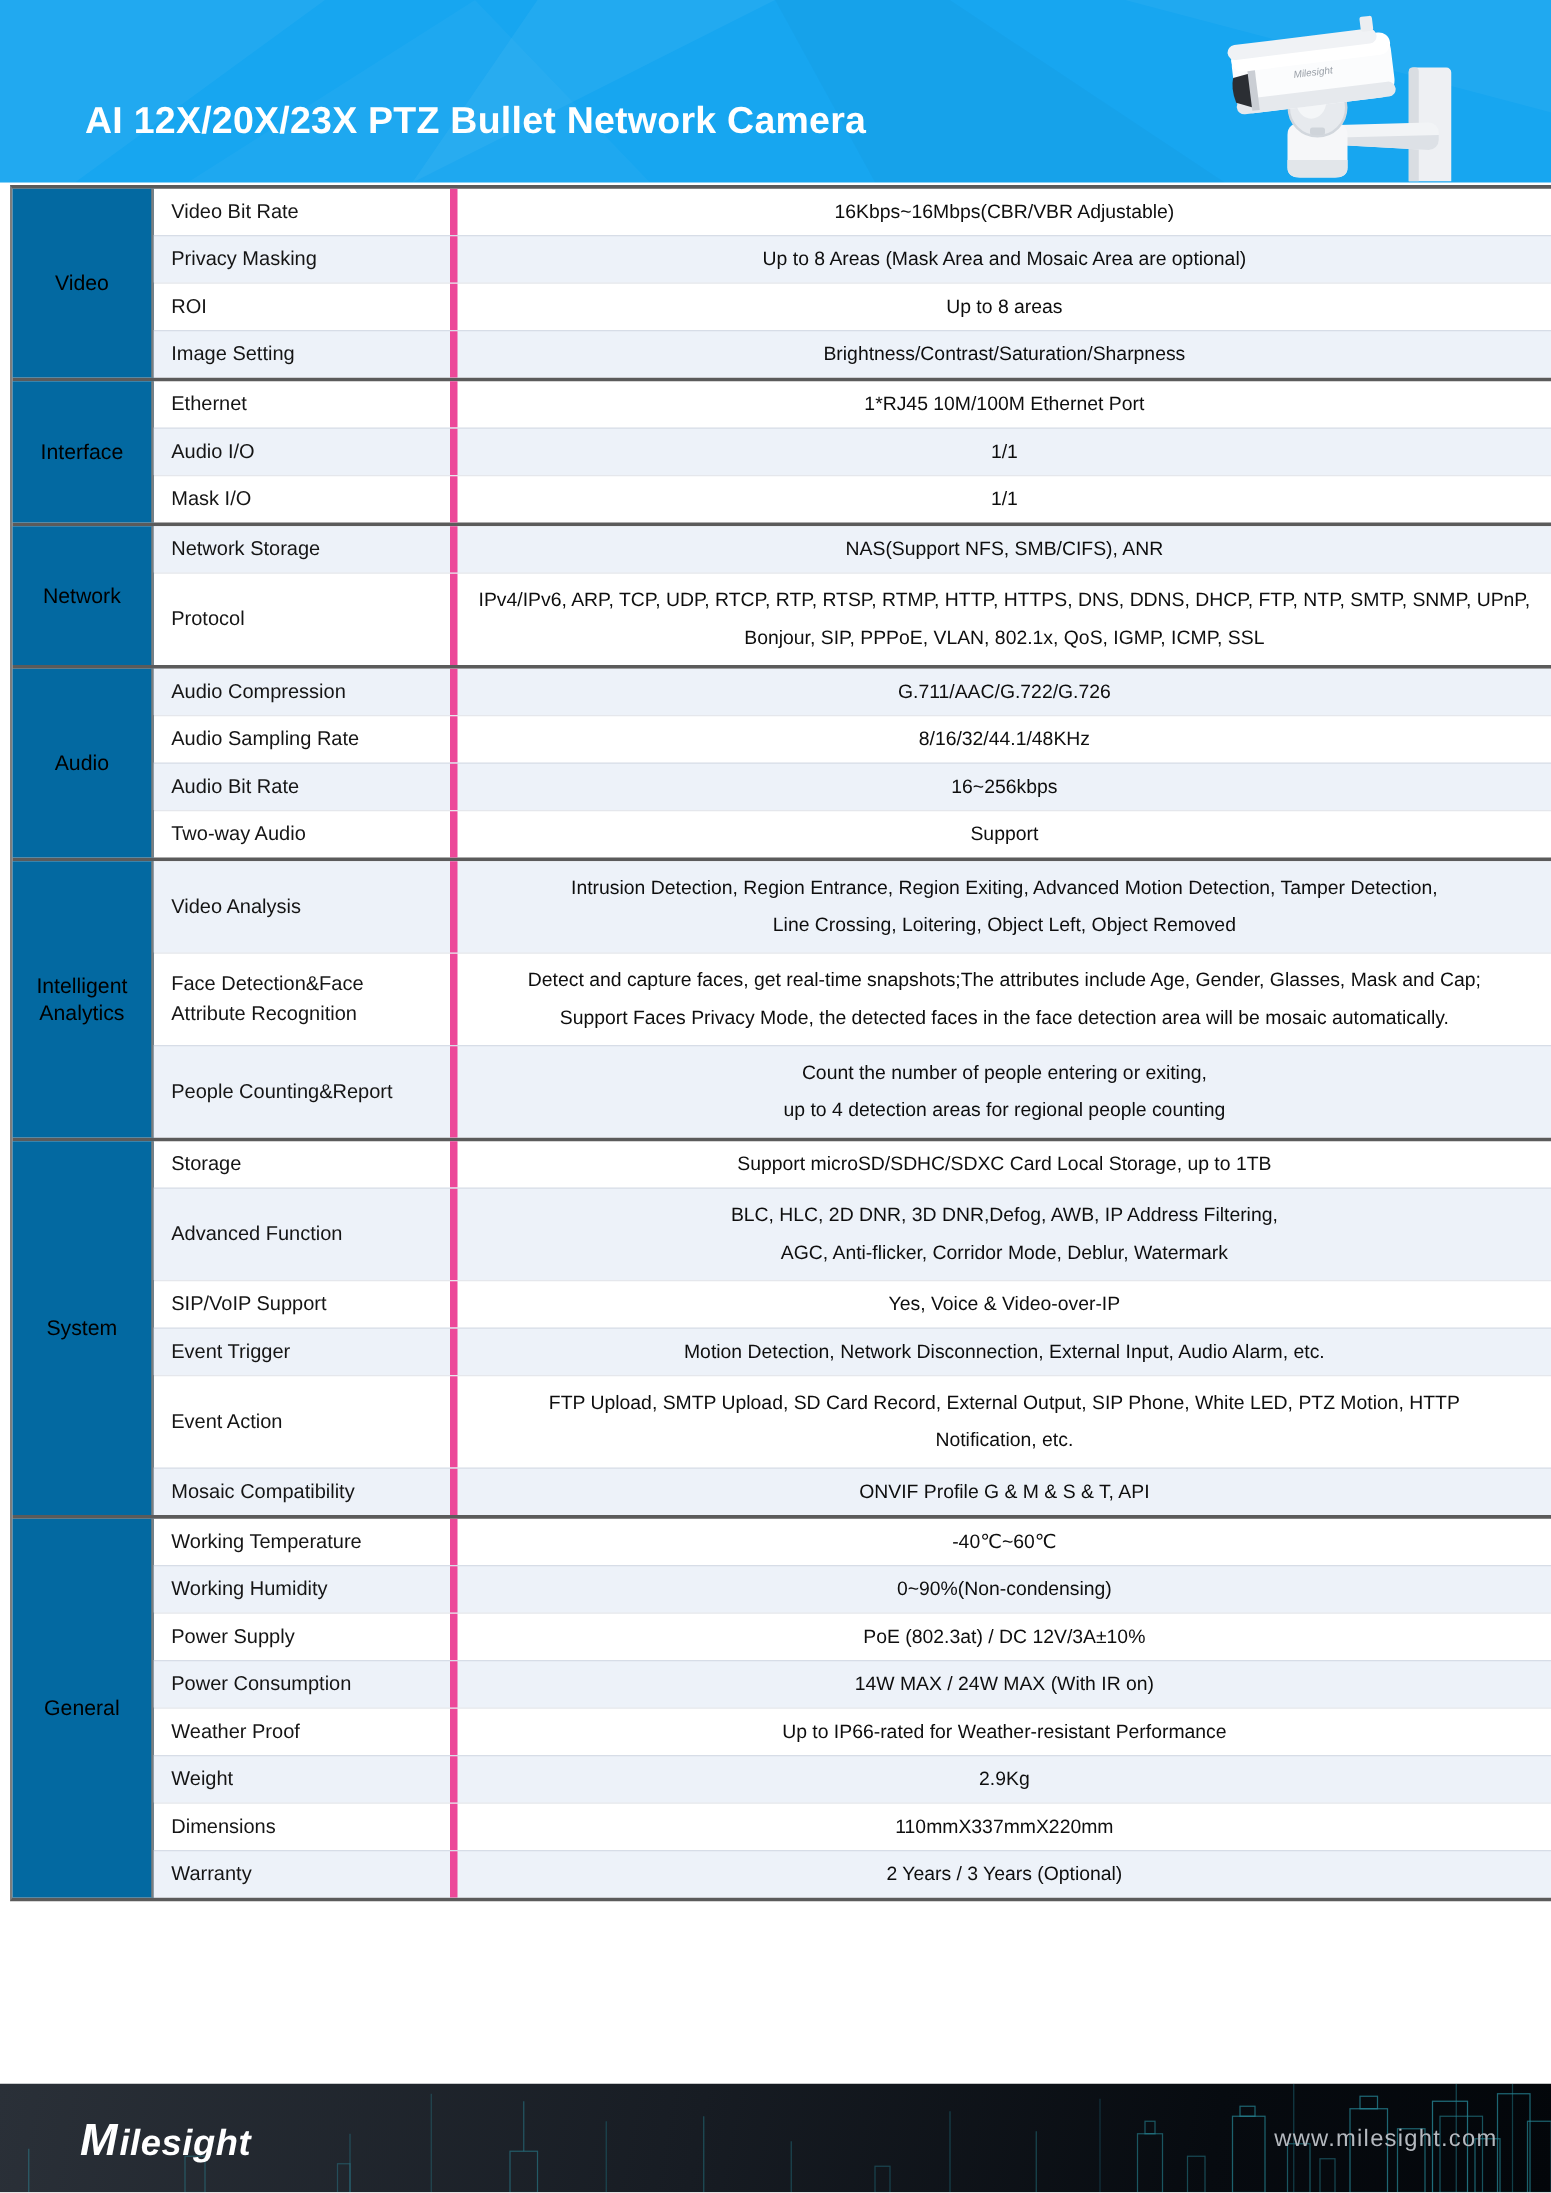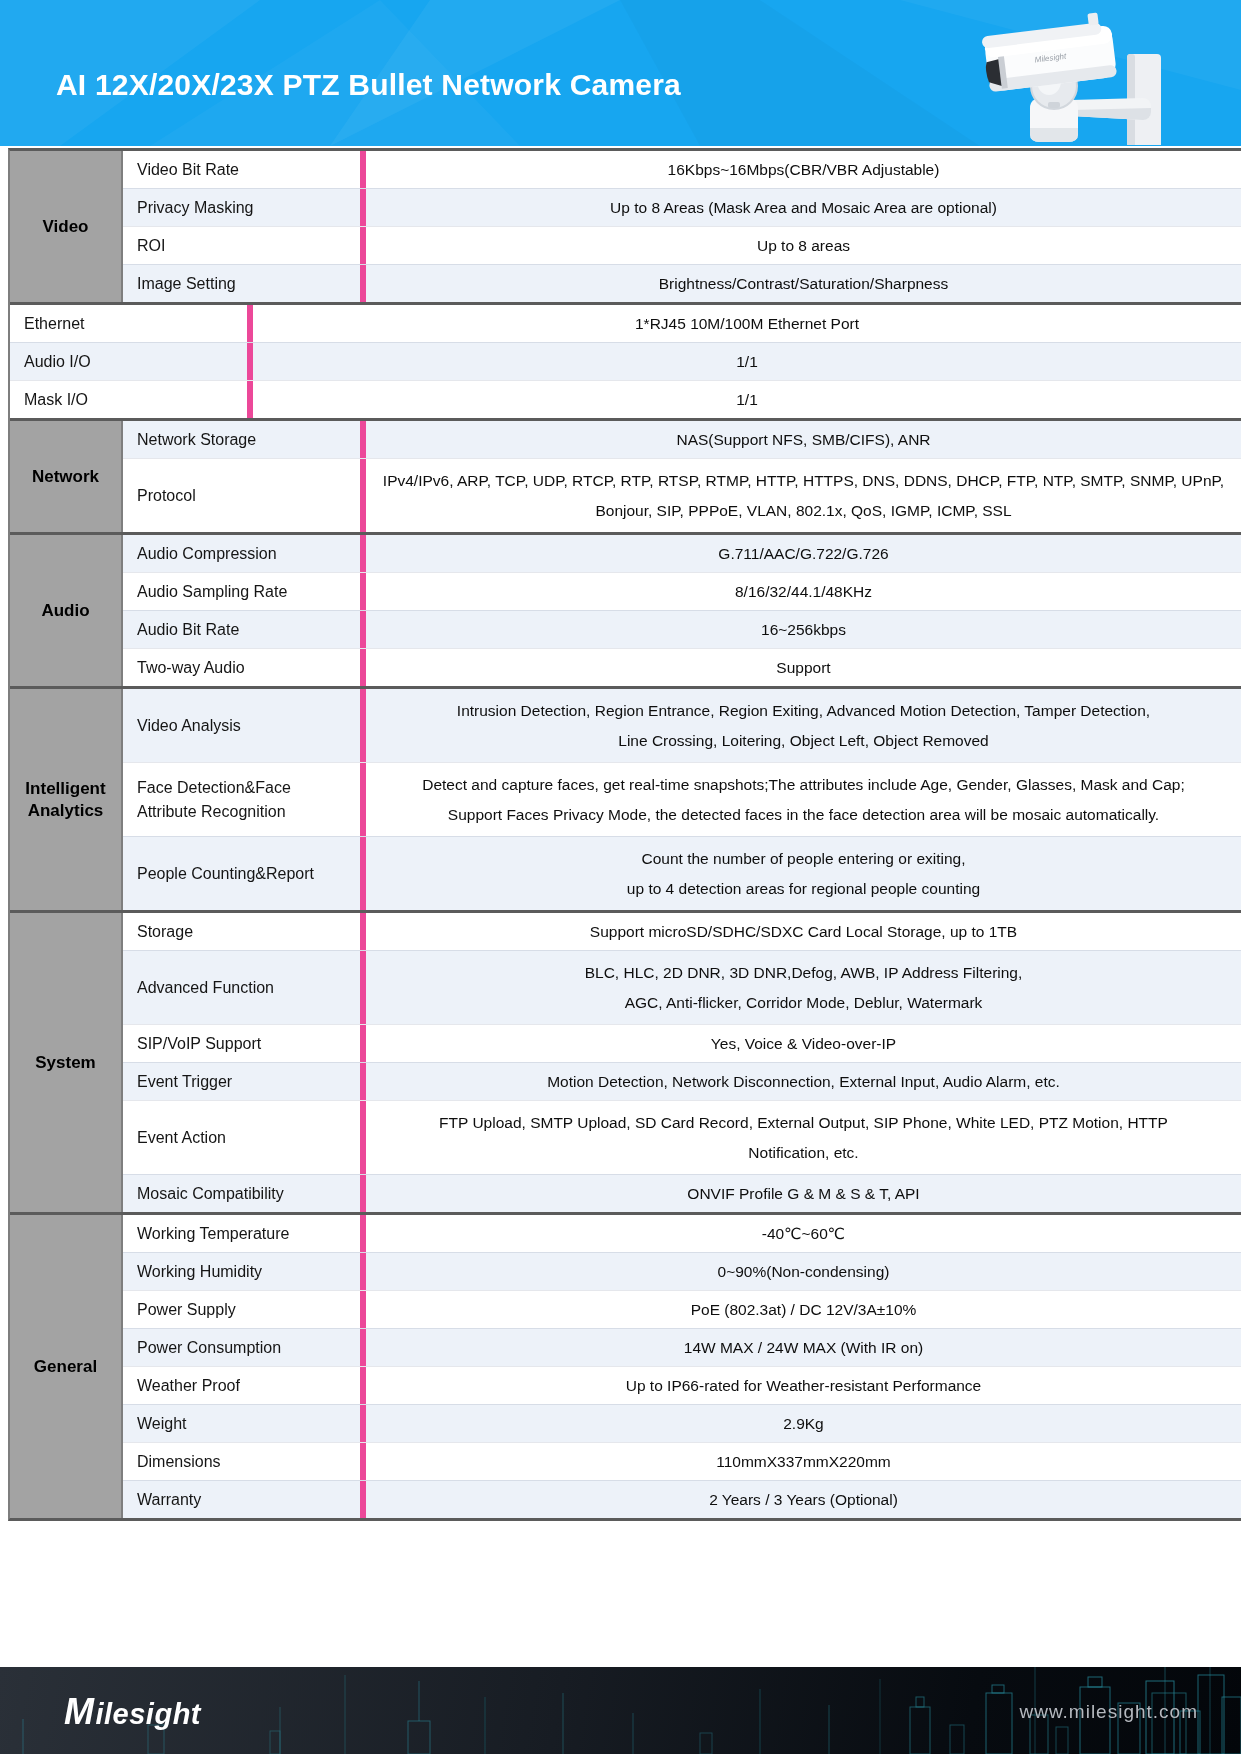--- a/index.html
+++ b/index.html
@@ -9,37 +9,37 @@
     font-family:"Liberation Sans","DejaVu Sans",sans-serif;
     color:#111;
   }
   
   .banner{
     position:relative;width:100%;height:146px;
     background:#17a6f0;overflow:hidden;
   }
   .banner-facets{position:absolute;inset:0;width:100%;height:100%;}
   .banner-title{
-    position:absolute;left:56px;top:68px;margin:0;
+    position:absolute;left:56px;top:68px;margin:12px;
     font-size:30px;font-weight:600;letter-spacing:.2px;color:#ffffff;
   }
   .camera-art{position:absolute;left:975px;top:2px;}
   
   .spec-table{
     position:absolute;left:8px;top:148px;right:0;
     border-top:3px solid #5b5b5b;border-bottom:3px solid #5b5b5b;
     border-left:2px solid #7e7e7e;
     background:#fff;
   }
   .section{display:flex;}
   .section + .section{border-top:3px solid #5b5b5b;}
   .cat-cell{
     width:113px;flex:0 0 113px;display:flex;align-items:center;justify-content:center;
-    text-align:center;font-weight:bold;font-size:17px;color:#000;
-    border-right:2px solid #7e7e7e;background:#a3a3a3;padding:0 6px;box-sizing:border-box;
+    text-align:center;font-weight:normal;font-size:17px;color:#000;
+    border-right:2px solid #7e7e7e;background:#0369a1;padding:0 6px;box-sizing:border-box;
     line-height:22px;
   }
   .rows{flex:1;display:flex;flex-direction:column;min-width:0;}
   .row{display:flex;}
   .row + .row{border-top:1px solid rgba(150,160,178,.25);}
   .row.h1{height:37px;}
   .row.h2{height:73px;}
   .row.striped{background:#edf2f9;}
   .label-cell{
     width:243px;flex:0 0 243px;box-sizing:border-box;padding:0 4px 0 14px;
@@ -148,20 +148,21 @@
             <div class="label-cell">
               <div>Image Setting</div>
             </div>
             <div class="value-cell">
               <div>Brightness/Contrast/Saturation/Sharpness</div>
             </div>
           </div>
         </div>
       </div>
       <div class="section">
+        <div class="cat-cell">Interface</div>
         <div class="rows">
           <div class="row h1">
             <div class="label-cell">
               <div>Ethernet</div>
             </div>
             <div class="value-cell">
               <div>1*RJ45 10M/100M Ethernet Port</div>
             </div>
           </div>
           <div class="row h1 striped">

